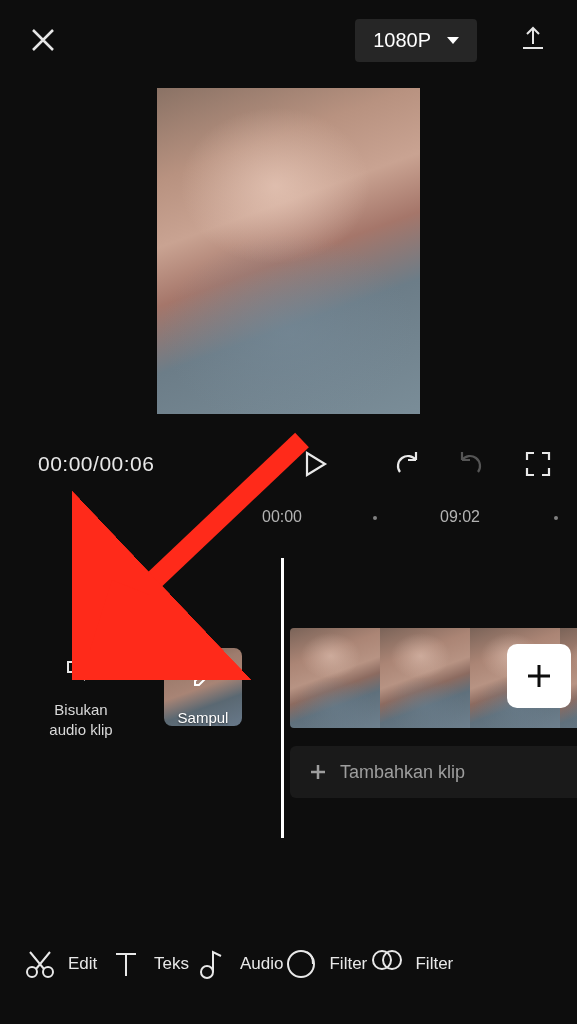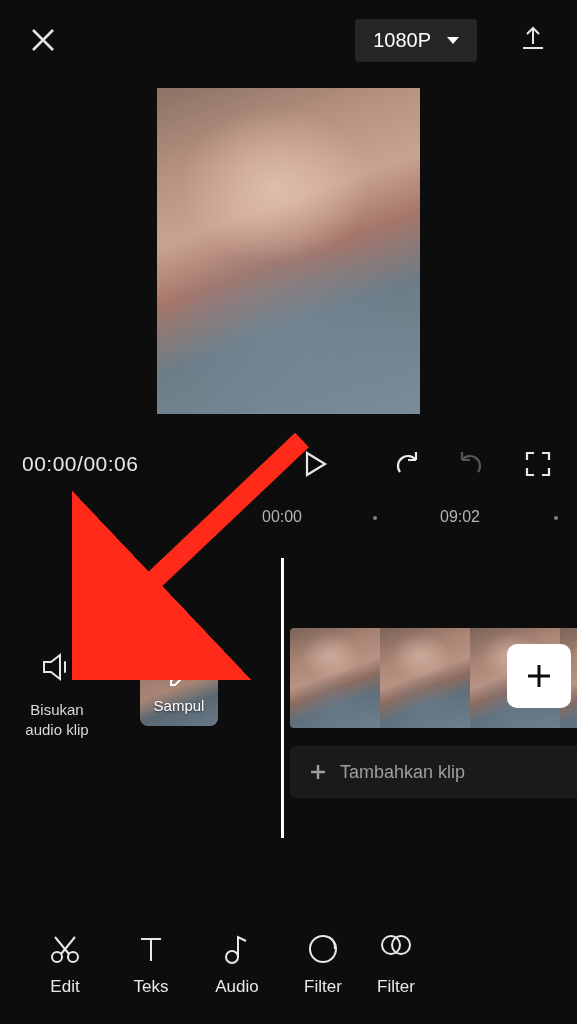--- a/index.html
+++ b/index.html
@@ -52,20 +52,21 @@
   top:0;left:0;right:0;bottom:0;
   background: radial-gradient(ellipse 60% 40% at 45% 30%, rgba(240,210,195,0.6), transparent 60%),
               radial-gradient(ellipse 80% 50% at 50% 75%, rgba(120,140,155,0.5), transparent 60%);
 }
 .controls {
   display:flex;
   align-items:center;
   padding: 0 22px;
   height: 60px;
   gap: 12px;
+  margin-left: 16px;
 }
 .time-display { font-size: 21px; letter-spacing: 0.5px; color:#e8e8e8; }
 .controls-spacer { flex:1; }
 .ctrl-ico { width:34px; height:34px; display:flex; align-items:center; justify-content:center; }
 .ctrl-ico svg { stroke:#e8e8e8; stroke-width:2.2; fill:none; }
 .ctrl-ico.dim svg { stroke:#555; }
 .play-ico { margin-right: 40px; }
 .undo-ico, .redo-ico { margin: 0 8px; }
 .fs-ico { margin-left: 14px; }
 .timeline-ruler {
@@ -88,21 +89,21 @@
   top:14px;
   transform:translateX(-50%);
 }
 .timeline-area {
   position:relative;
   height: 300px;
   margin-top: 20px;
 }
 .left-tools {
   position:absolute;
-  left: 12px;
+  left: 36px;
   top: 90px;
   display:flex;
   gap: 32px;
 }
 .tool-col {
   display:flex;
   flex-direction:column;
   align-items:center;
   gap:10px;
   width: 90px;
@@ -111,21 +112,21 @@
 .mute-ico svg { stroke:#e6e6e6; stroke-width:2; fill:none; }
 .cover-thumb {
   width: 78px; height:78px;
   border-radius:8px;
   background: linear-gradient(160deg, #6f5a50 0%, #9e7c6d 30%, #a88475 50%, #5a6872 70%, #68798a 100%);
   position:relative;
   display:flex;
   flex-direction:column;
   align-items:center;
   justify-content:flex-end;
-  padding-bottom:12px;
+  padding-bottom:0;
 }
 .cover-thumb svg { stroke:#fff; stroke-width:2; fill:none; position:absolute; top:18px; }
 .cover-thumb .ct-lbl { font-size:15px; color:#fff; text-shadow:0 1px 2px rgba(0,0,0,0.6);}
 .playhead {
   position:absolute;
   left: 281px;
   top: 0;
   width: 3px;
   height: 280px;
   background: #fff;
@@ -188,21 +189,21 @@
   bottom:0; left:0; right:0;
   height:120px;
   display:flex;
   align-items:center;
   padding: 0 22px;
   gap: 0;
 }
 .bb-item {
   flex: 0 0 86px;
   display:flex;
-  flex-direction:column;
+  flex-direction:row;
   align-items:center;
   gap:10px;
 }
 .bb-item:last-child { flex: 0 0 60px; }
 .bb-item svg { stroke:#e8e8e8; stroke-width:2; fill:none; }
 .bb-item .lbl { font-size:17px; color:#e8e8e8; }
 </style>
 </head>
 <body>
 

